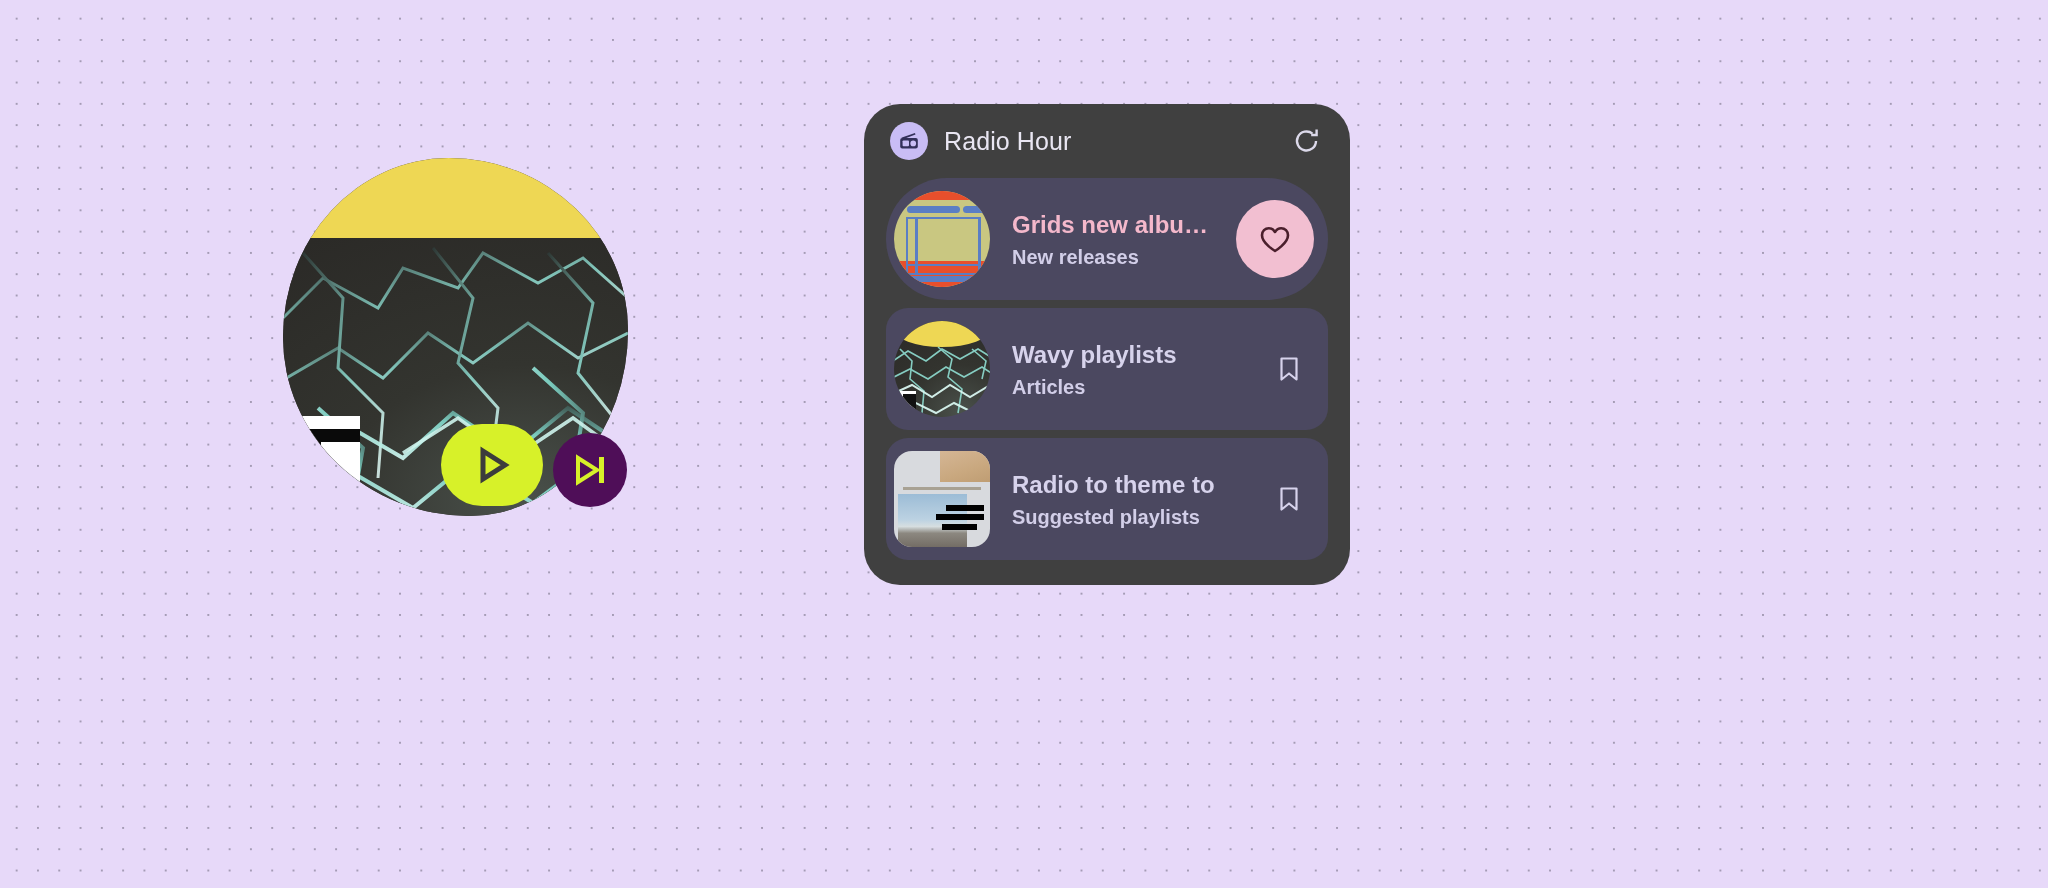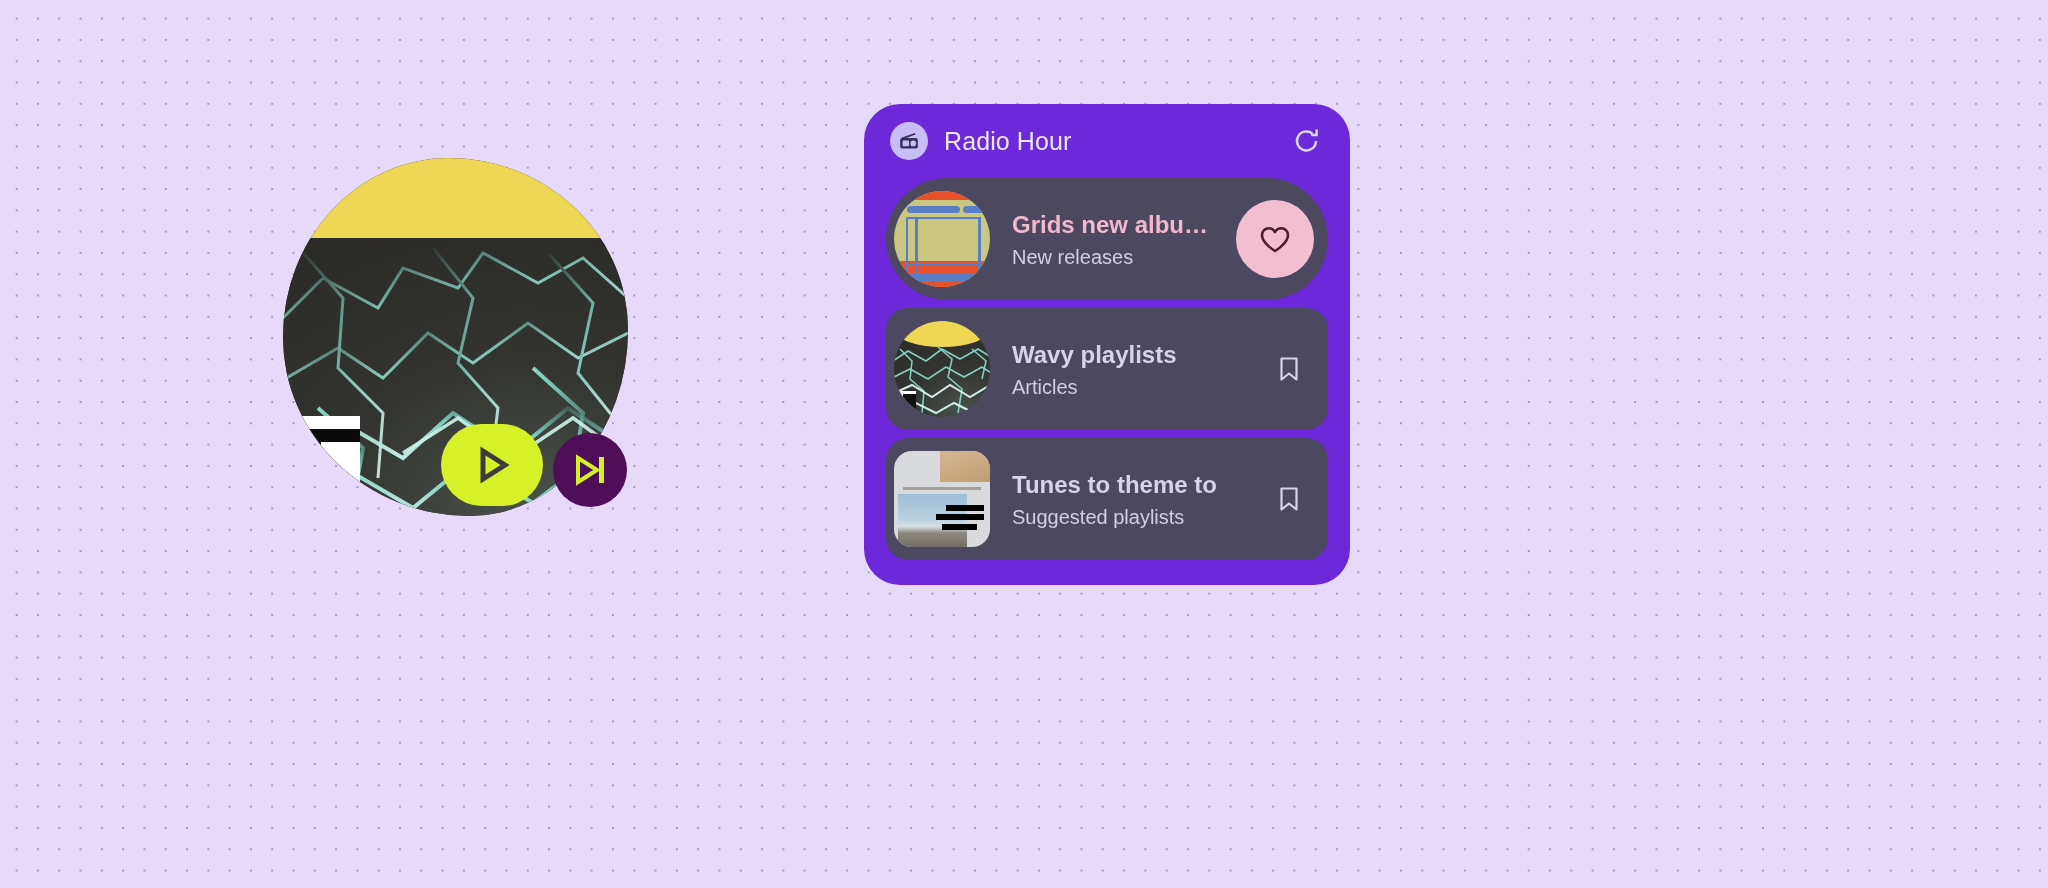--- a/index.html
+++ b/index.html
@@ -115,21 +115,21 @@
     z-index: 5;
   }
 
   
   #radio-widget {
     position: absolute;
     left: 864px;
     top: 104px;
     width: 486px;
     height: 481px;
-    background: #6d28d9;
+    background: #404040;
     border-radius: 36px;
     padding: 0 22px;
   }
 
   #widget-header {
     height: 74px;
     display: flex;
     align-items: center;
     padding: 0 4px 0 4px;
   }
@@ -213,21 +213,21 @@
     white-space: nowrap;
     overflow: hidden;
     text-overflow: ellipsis;
     line-height: 1.25;
   }
   .item-title.pink { color: #f4b8cb; }
 
   .item-subtitle {
     margin-top: 6px;
     font-size: 20px;
-    font-weight: 400;
+    font-weight: 700;
     color: #d2cee8;
     white-space: nowrap;
     overflow: hidden;
     text-overflow: ellipsis;
   }
 
   #like-button {
     width: 78px;
     height: 78px;
     border-radius: 50%;
@@ -418,21 +418,21 @@
         <div class="mag-art">
           <div class="sand"></div>
           <div class="rule"></div>
           <div class="photo"></div>
           <div class="bar" style="left:54%;top:56%;width:40%;"></div>
           <div class="bar" style="left:44%;top:66%;width:50%;"></div>
           <div class="bar" style="left:50%;top:76%;width:36%;"></div>
         </div>
       </div>
       <div class="item-text">
-        <div class="item-title">Tunes to theme to</div>
+        <div class="item-title">Radio to theme to</div>
         <div class="item-subtitle">Suggested playlists</div>
       </div>
       <button class="bookmark-button">
         <svg width="30" height="30" viewBox="0 0 30 30">
           <path d="M7.5 4.5 L22.5 4.5 L22.5 25.5 L15 19.5 L7.5 25.5 Z" fill="none" stroke="#d7d3ec" stroke-width="2.2" stroke-linejoin="round"></path>
         </svg>
       </button>
     </div>
 
   </div>

